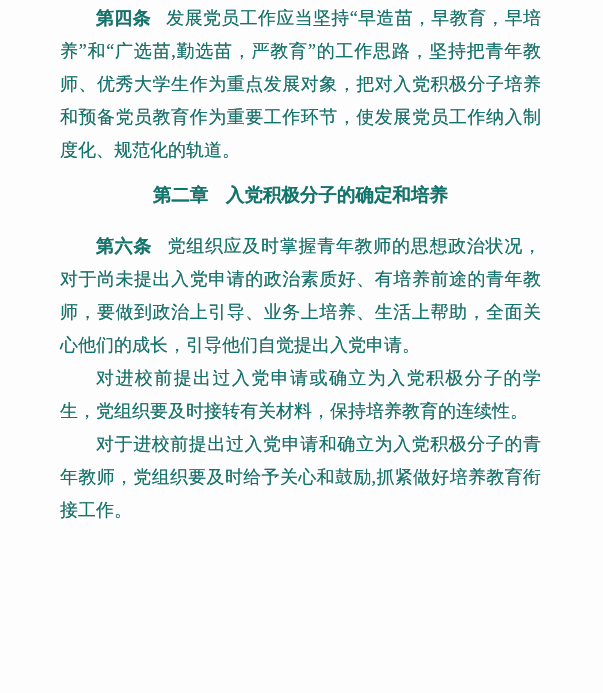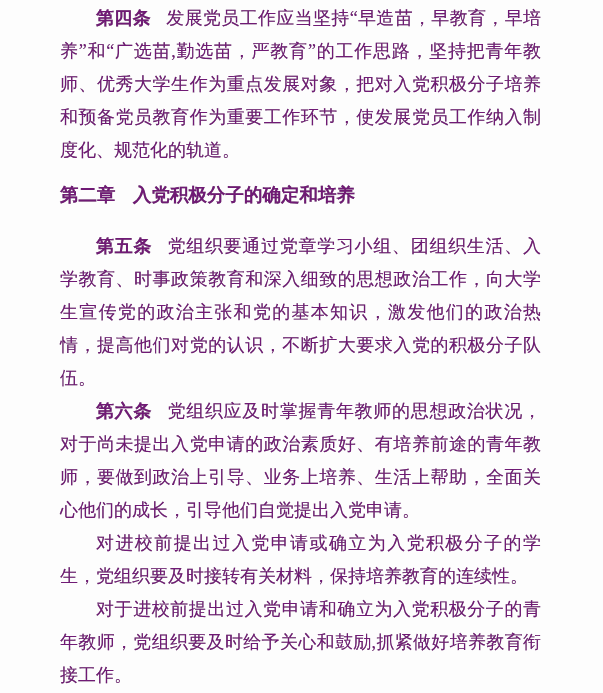--- a/index.html
+++ b/index.html
@@ -10,55 +10,55 @@
   .page {
     position: relative;
     width: 603px;
     height: 693px;
     margin: 0;
     background: #fdfdfd;
     box-sizing: border-box;
     padding: 2px 62px 0 60px;
     overflow: hidden;
     font-family: "Liberation Serif", "DejaVu Serif", serif;
-    color: #701a75;
+    color: #0f766e;
     font-size: 18px;
     line-height: 33px;
     text-shadow: 0 0 0.5px rgba(62, 59, 59, 0.55);
   }
   p.para {
     margin: 0;
     text-indent: 2em;
     text-align: justify;
     text-justify: inter-ideograph;
   }
   .article-label {
     font-weight: bold;
     margin-right: 0.85em;
   }
   .chapter {
     margin: 12px 0 18px 0;
+    text-align: center;
     font-weight: bold;
     font-size: 18.5px;
     text-indent: 0;
   }
   .chapter-label {
     margin-right: 0.95em;
   }
 </style>
 </head>
 <body>
 
 <div class="page">
 
   <p class="para"><span class="article-label">第四条</span><span>发展党员工作应当坚持“早造苗，早教育，早培养”和“广选苗,勤选苗，严教育”的工作思路，坚持把青年教师、优秀大学生作为重点发展对象，把对入党积极分子培养和预备党员教育作为重要工作环节，使发展党员工作纳入制度化、规范化的轨道。</span></p>
 
   <div class="chapter"><span class="chapter-label">第二章</span><span>入党积极分子的确定和培养</span></div>
 
-  <p class="para"><span class="article-label">第五条</span><span>党组织要通过党章学习小组、团组织生活、入学教育、时事政策教育和深入细致的思想政治工作，向大学生宣传党的政治主张和党的基本知识，激发他们的政治热情，提高他们对党的认识，不断扩大要求入党的积极分子队伍。</span></p>
 
   <p class="para"><span class="article-label">第六条</span><span>党组织应及时掌握青年教师的思想政治状况，对于尚未提出入党申请的政治素质好、有培养前途的青年教师，要做到政治上引导、业务上培养、生活上帮助，全面关心他们的成长，引导他们自觉提出入党申请。</span></p>
 
   <p class="para"><span>对进校前提出过入党申请或确立为入党积极分子的学生，党组织要及时接转有关材料，保持培养教育的连续性。</span></p>
 
   <p class="para"><span>对于进校前提出过入党申请和确立为入党积极分子的青年教师，党组织要及时给予关心和鼓励,抓紧做好培养教育衔接工作。</span></p>
 
   <p class="para"></p>
 
 </div>

